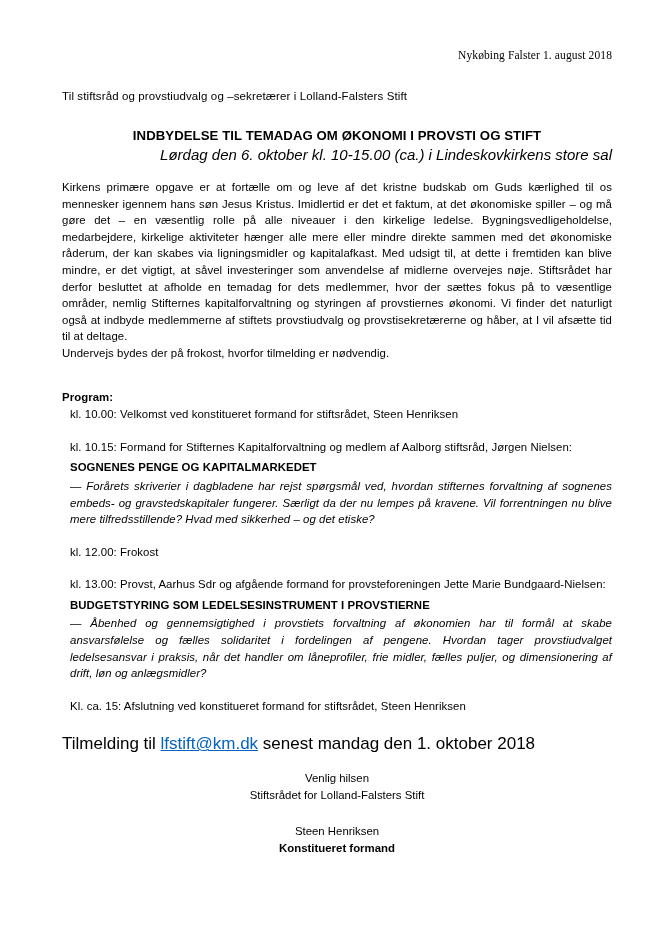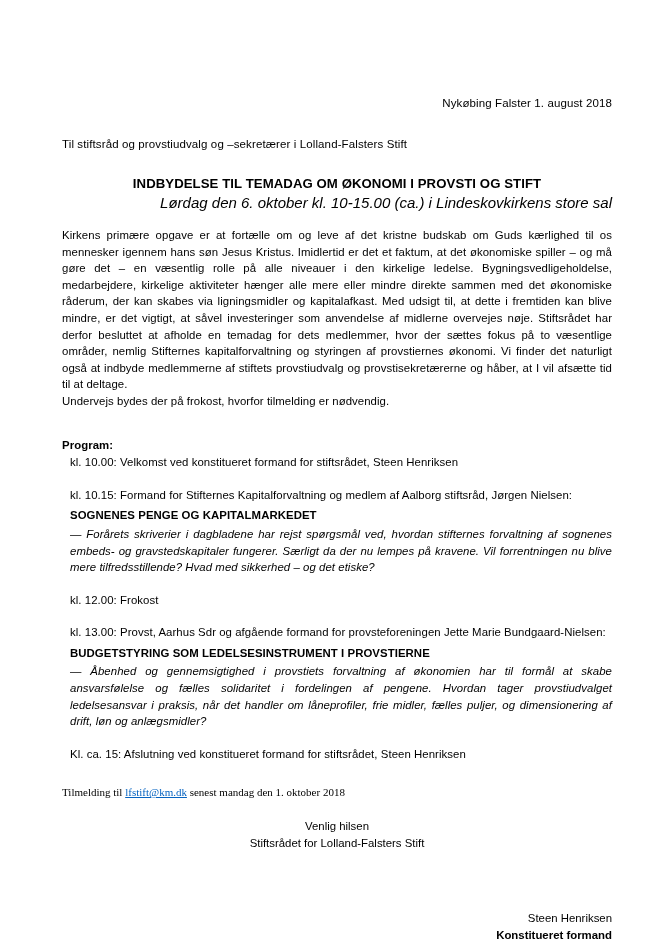--- a/index.html
+++ b/index.html
@@ -22,25 +22,26 @@
   }
   .content {
     position: absolute;
     left: 62px;
     top: 0;
     width: 550px;
   }
 
   
   .date-line {
-    margin-top: 96px;
+    margin-top: 48px;
     text-align: right;
     font-size: 11.5px;
     line-height: 15px;
     letter-spacing: 0.01em;
+    font-family: Liberation Serif, serif;
   }
 
   
   .addressee {
     margin-top: 26px;
     font-size: 11.5px;
     line-height: 15px;
     letter-spacing: 0.01em;
   }
 
@@ -110,42 +111,41 @@
     font-style: italic;
     text-align: justify;
     text-justify: inter-word;
     margin: 0;
     line-height: 16.6px;
   }
 
   
   .signup {
     margin-top: 22px;
-    font-size: 11px;
-    line-height: 16.6px;
-    font-family: Liberation Serif, serif;
+    font-size: 17px;
+    line-height: 16.6px;
   }
   .email-link {
     color: #0563C1;
     text-decoration: underline;
   }
 
   
   .closing {
     margin-top: 17px;
     text-align: center;
     font-size: 11.4px;
     line-height: 16.6px;
   }
   .closing .line {
     margin: 0;
   }
   .signature {
-    margin-top: 59px;
-    text-align: right;
+    margin-top: 20px;
+    text-align: center;
     font-size: 11.4px;
     line-height: 16.6px;
   }
   .signature .name {
     margin: 0;
   }
   .signature .role {
     margin: 0;
     font-weight: bold;
   }

